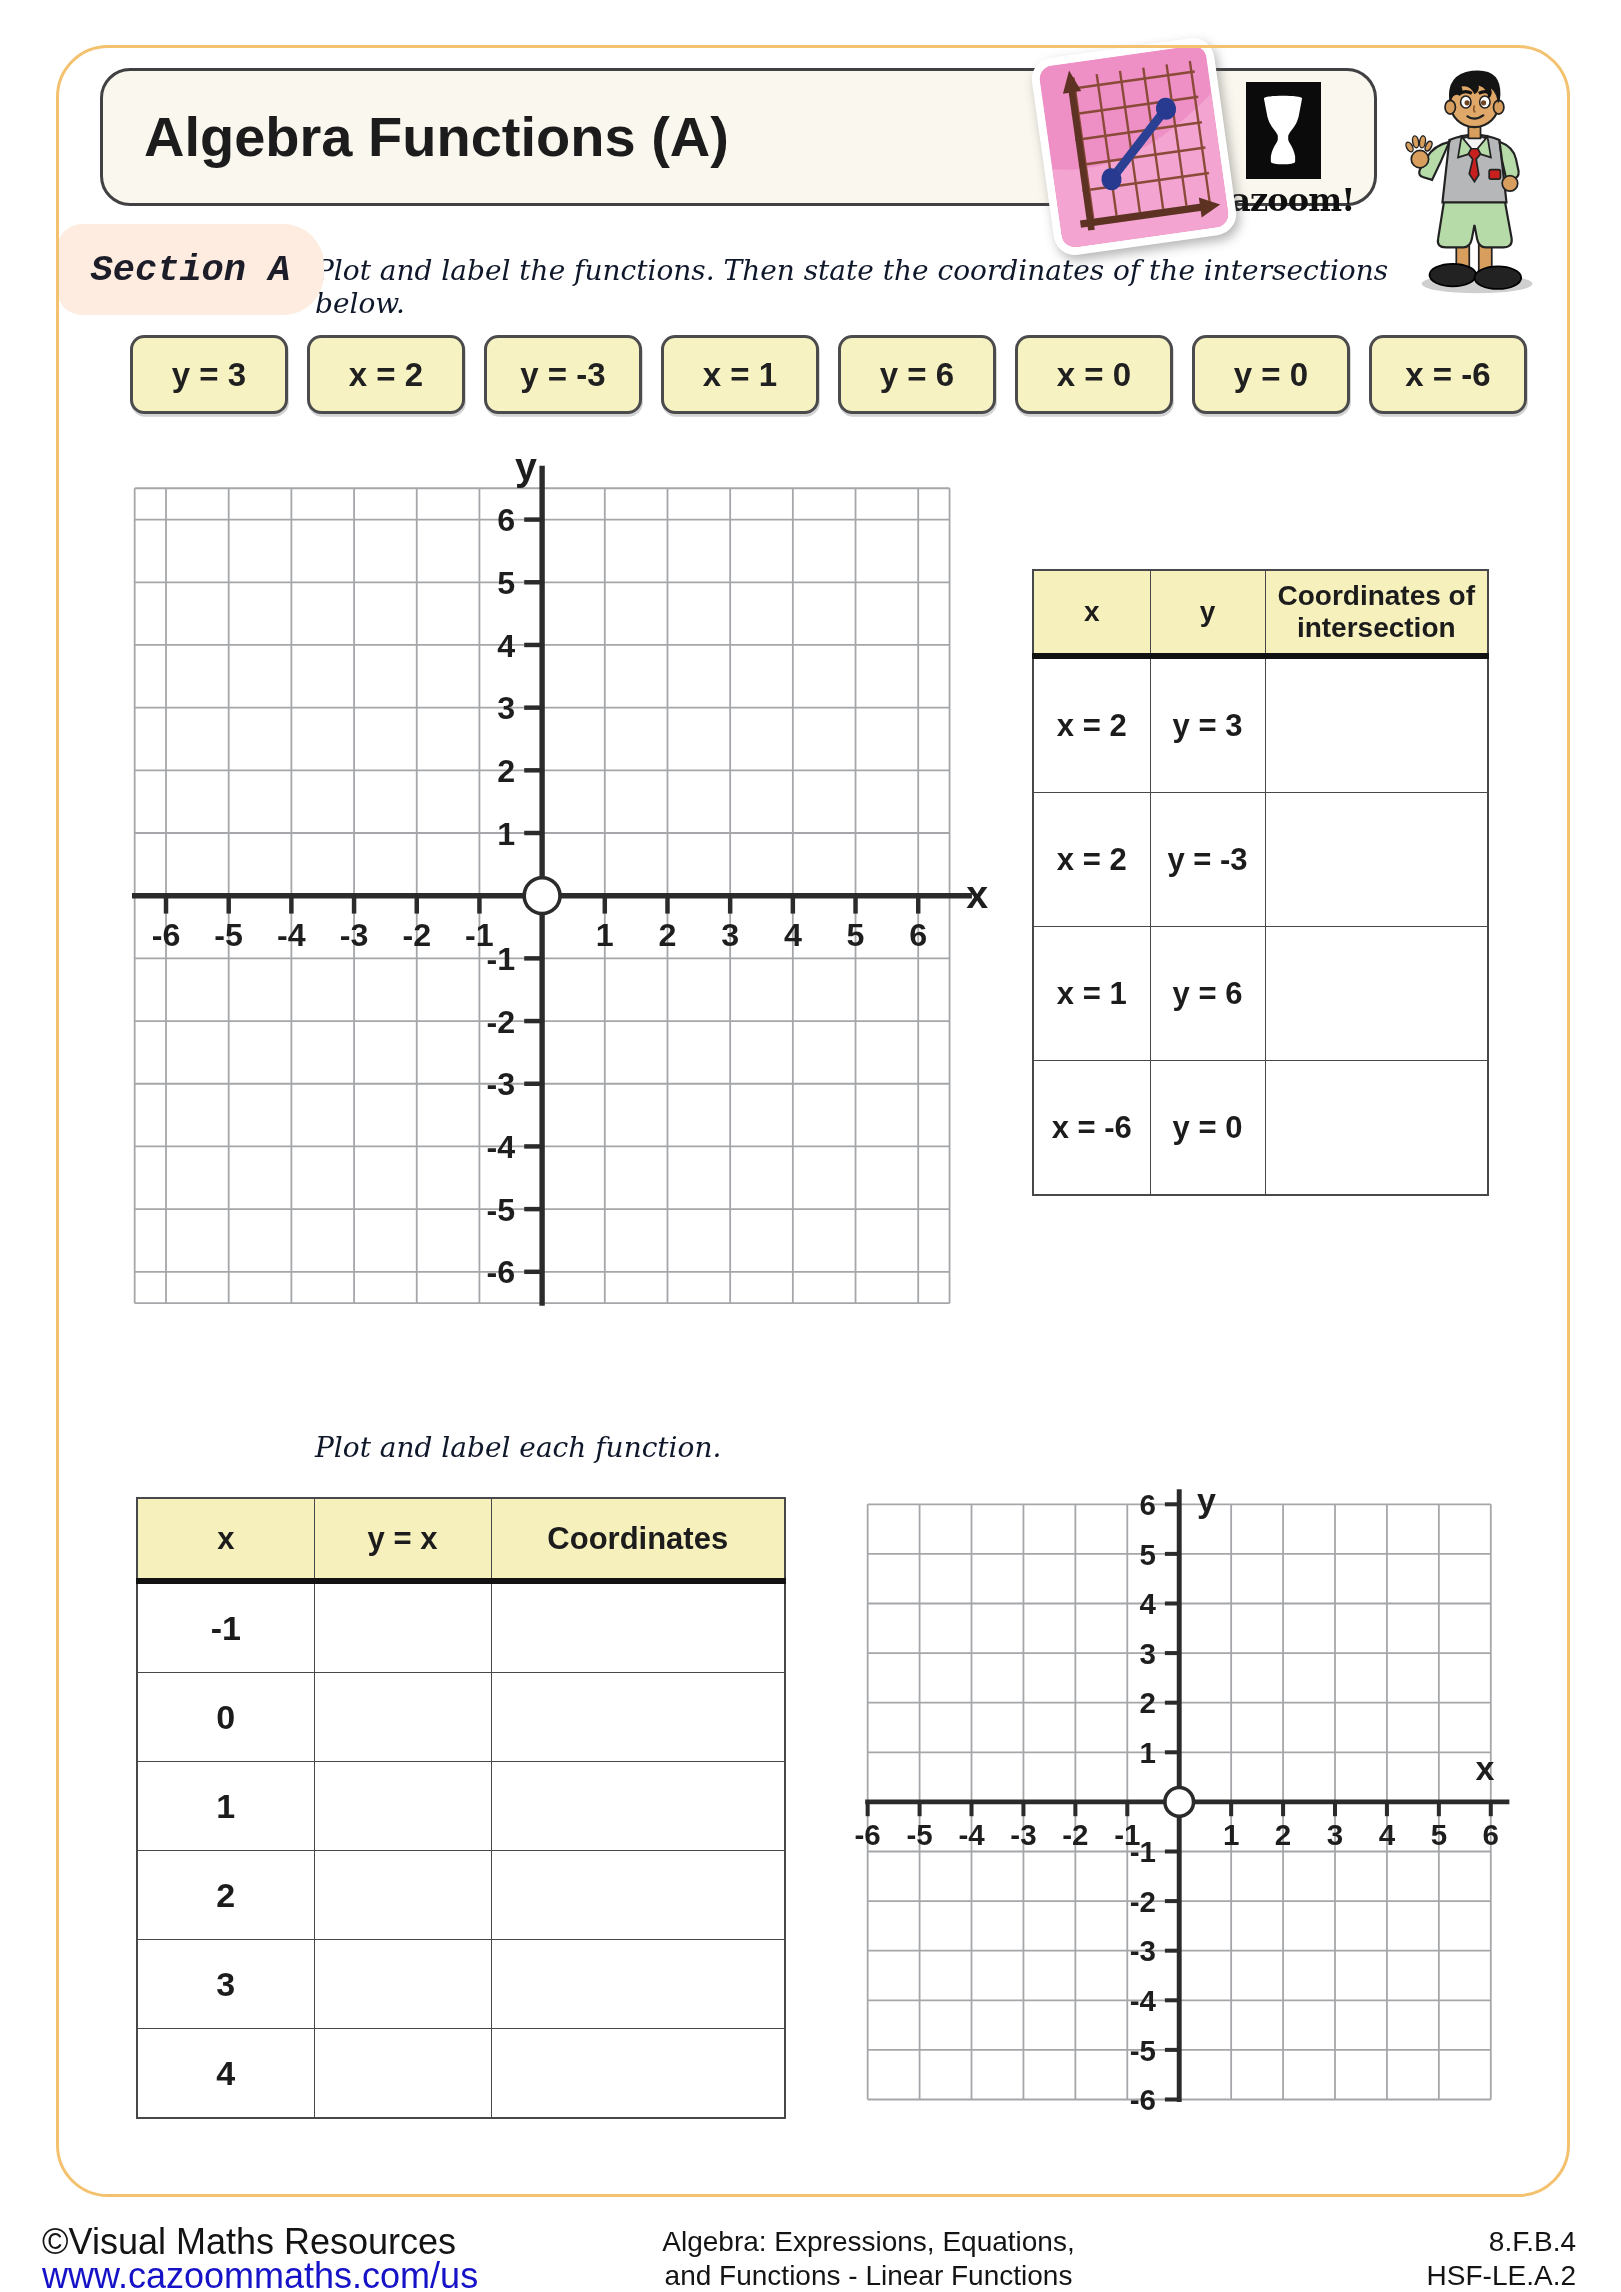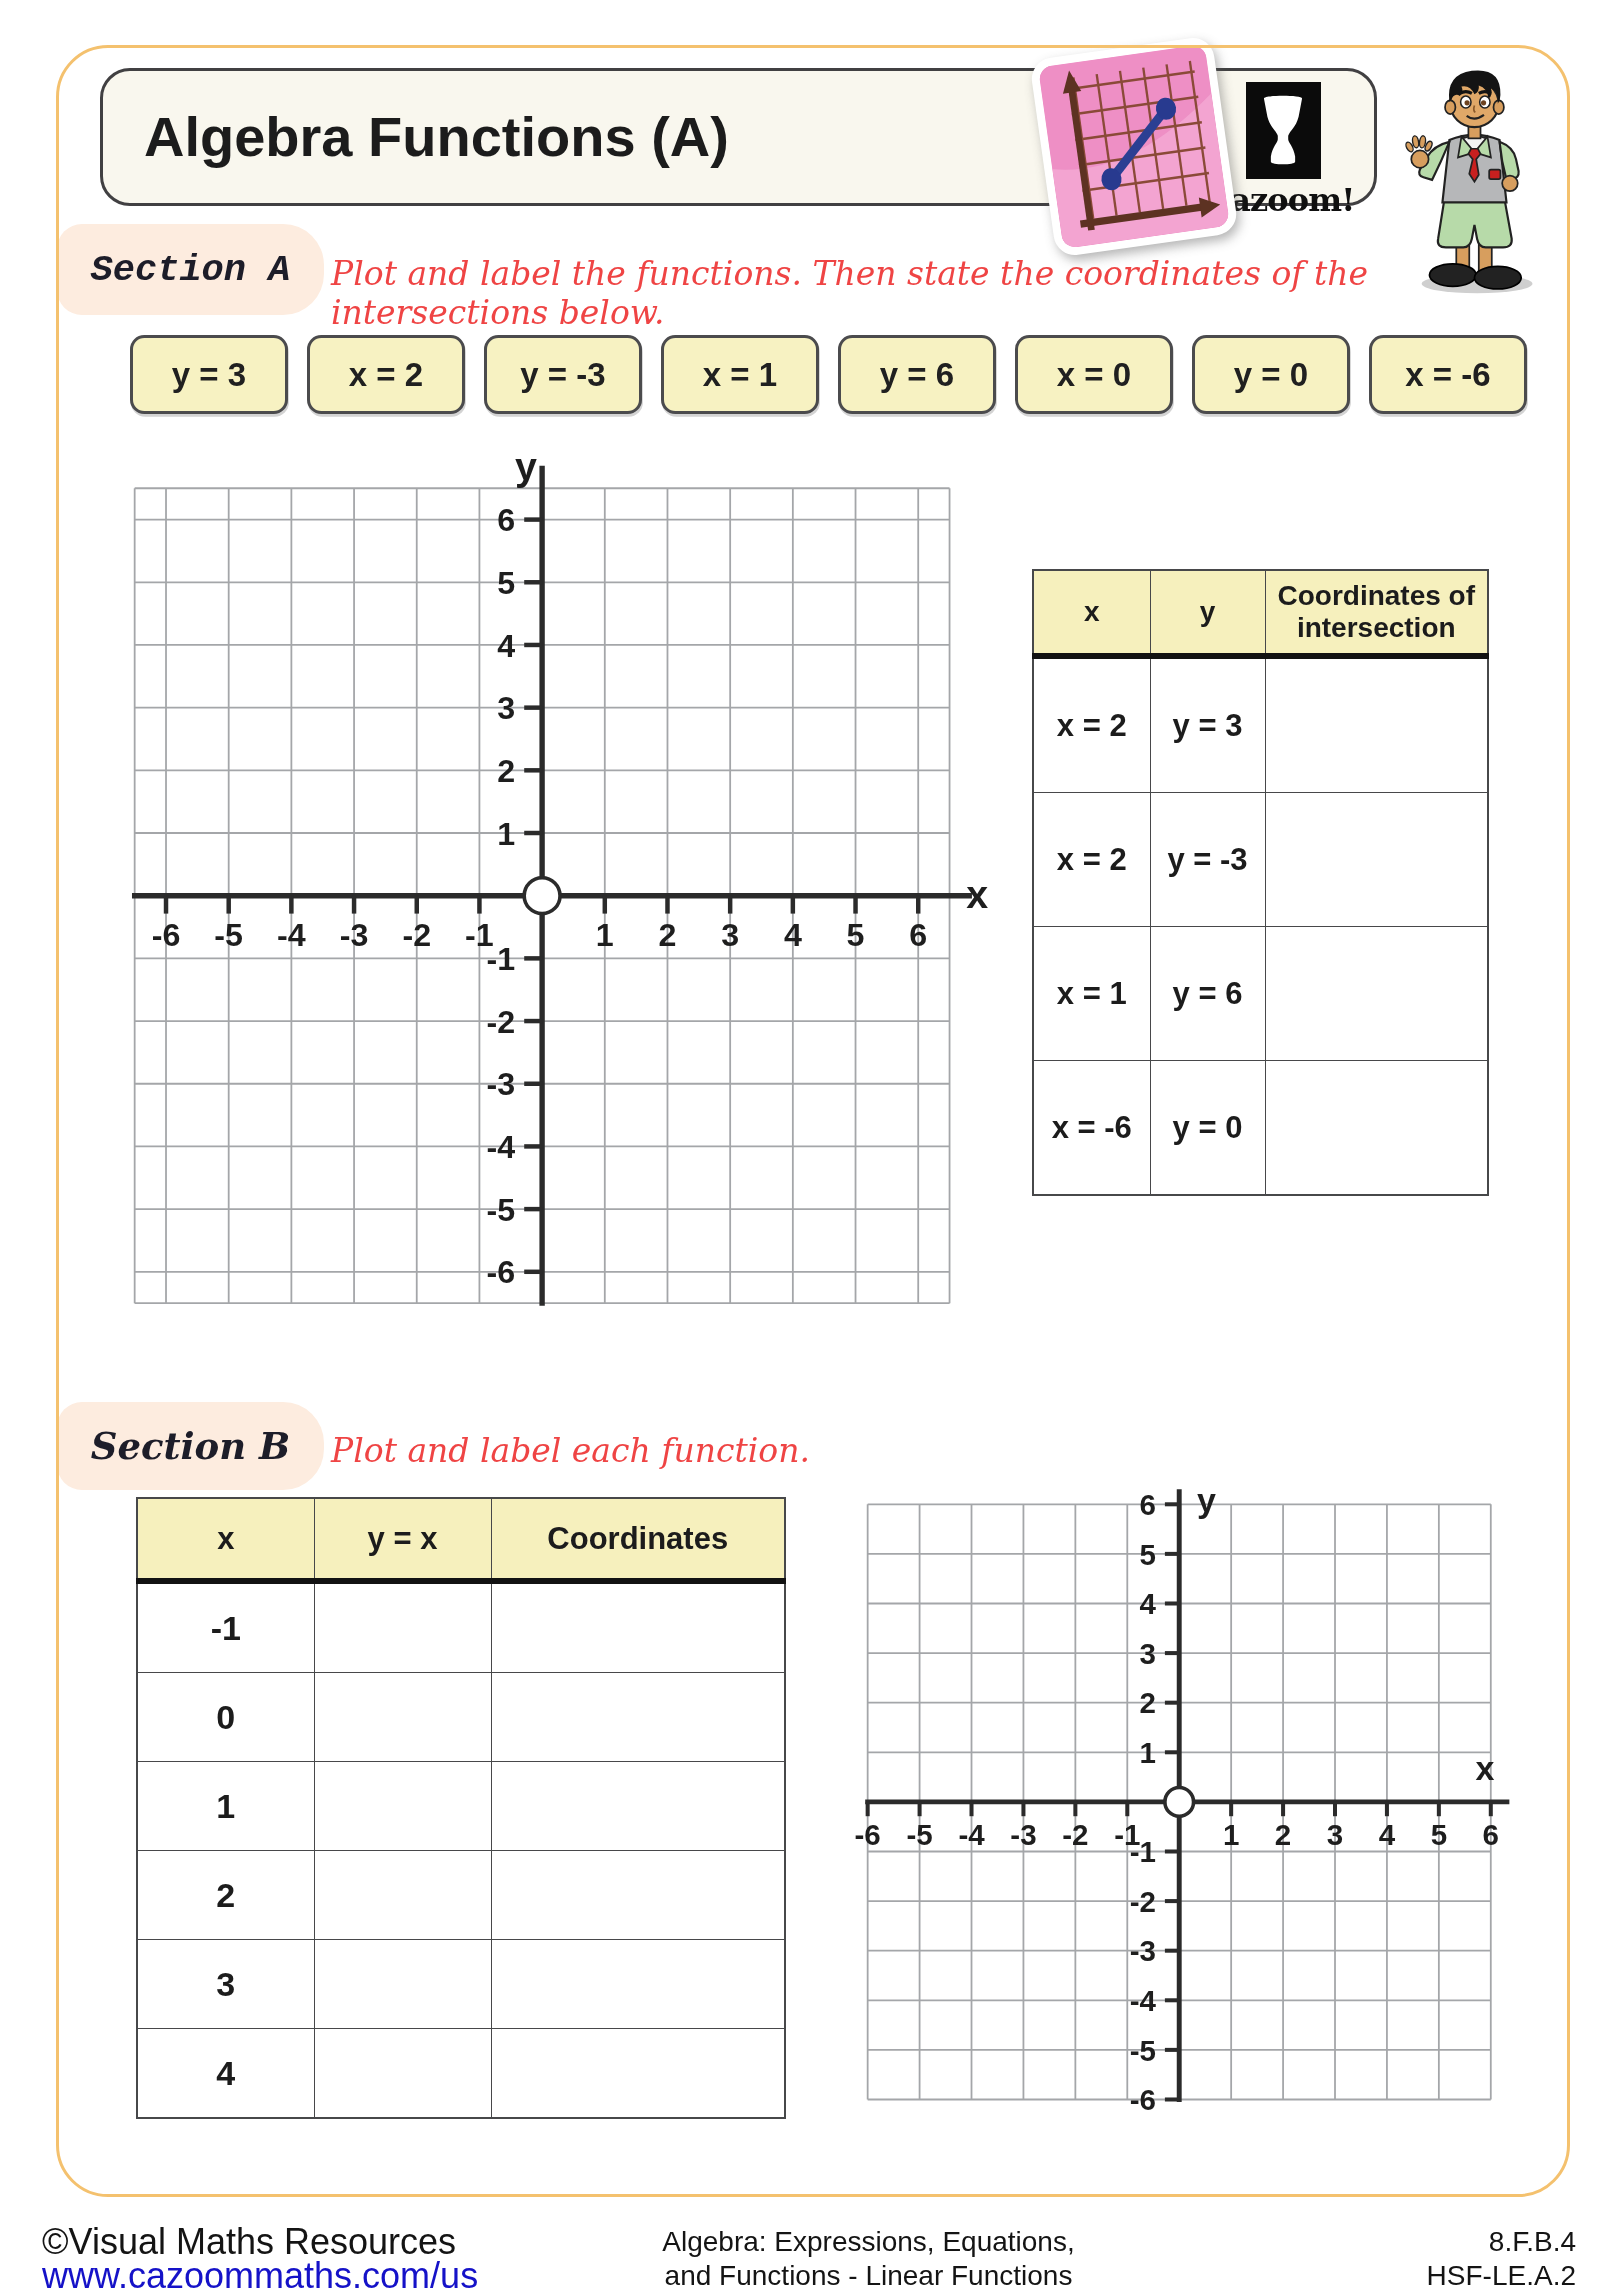--- a/index.html
+++ b/index.html
@@ -24,21 +24,21 @@
   .graph-card svg{width:100%;height:100%;display:block;}
 
   .boy{position:absolute;left:1386px;top:57px;width:170px;height:251px;z-index:2;}
 
   .section-pill{position:absolute;left:57px;width:267px;background:#fdecdf;border-radius:25px 41px 41px 25px;
         display:flex;align-items:center;justify-content:center;
         font-family:"DejaVu Serif",serif;font-style:italic;font-weight:700;font-size:37px;color:#1d1d29;z-index:1;}
   .pill-a{top:224px;height:91px;font-family:Liberation Mono, monospace;}
   .pill-b{top:1402px;height:88px;}
 
-  .instruction{position:absolute;font-family:"DejaVu Serif",serif;font-style:italic;font-size:33px;color:#ef4444;margin-left:16px;}
+  .instruction{position:absolute;font-family:"DejaVu Serif",serif;font-style:italic;font-size:28px;color:#0f172a;}
   .instruction-a{left:315px;top:254px;width:1084px;}
   .instruction-b{left:315px;top:1431px;width:806px;}
 
   .function-row{position:absolute;left:130px;top:335px;display:flex;gap:19px;}
   .function-card{width:158px;height:79px;box-sizing:border-box;background:#f7f2c2;border:3.6px solid #4b4b4d;
         border-radius:14.3px;display:flex;align-items:center;justify-content:center;
         font-size:33px;font-weight:700;color:#202020;box-shadow:0.9px 2.7px 0 rgba(130,130,130,.35);}
 
   .grid{position:absolute;}
   #grid-a{left:130px;top:439px;}
@@ -283,23 +283,20 @@
           <td></td>
         </tr>
         <tr>
           <td>x = -6</td>
           <td>y = 0</td>
           <td></td>
         </tr>
       </tbody>
     </table>
 
-  <div class="section-pill pill-b">
-    <span>Section B</span>
-  </div>
   <div class="instruction instruction-b">Plot and label each function.</div>
 
   <table id="function-table" class="wtable">
       <colgroup>
         <col style="width: 177px;">
         <col style="width: 177px;">
         <col style="width: 294px;">
       </colgroup>
       <thead>
         <tr>

